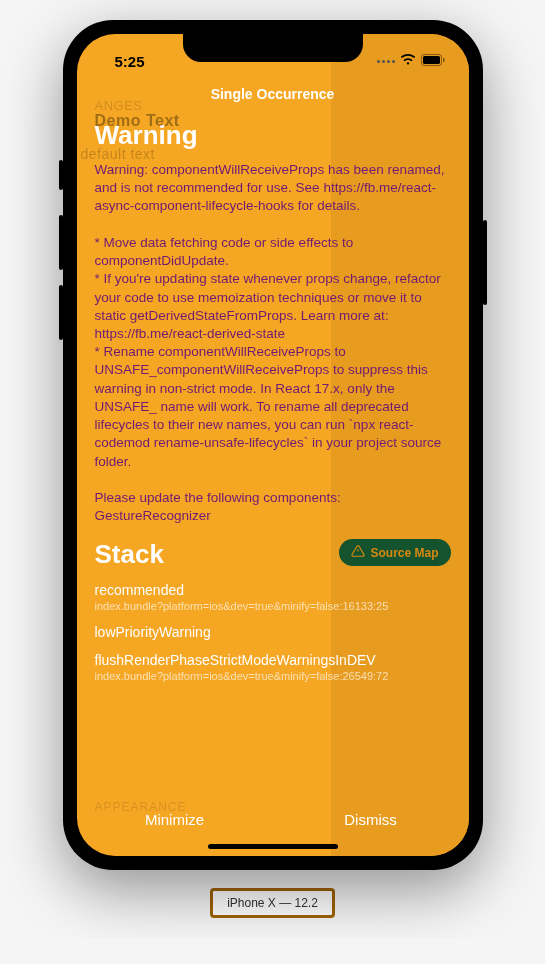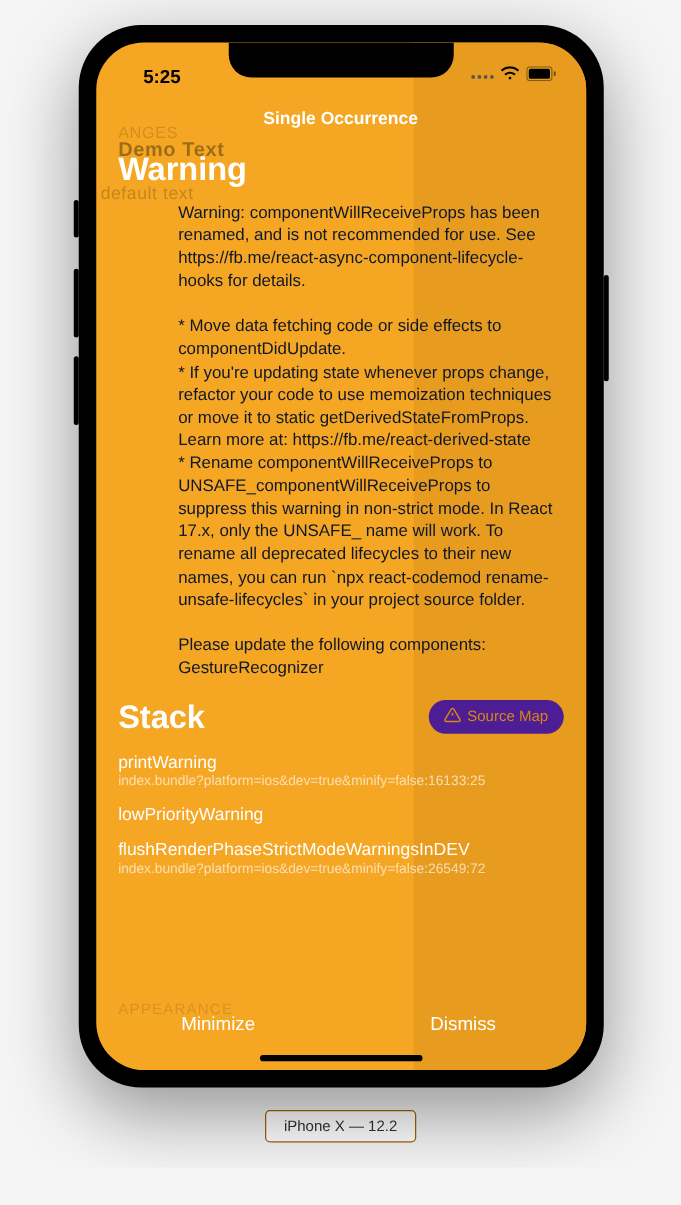--- a/index.html
+++ b/index.html
@@ -140,50 +140,49 @@
     .section-heading {
       font-size: 26px;
       font-weight: 700;
       color: #fff;
       margin-bottom: 10px;
     }
     
     .warning-text {
       font-size: 13.5px;
       line-height: 1.35;
-      color: #0f172a;
+      color: #701a75;
       margin-bottom: 14px;
       white-space: pre-wrap;
-      margin-left: 48px;
     }
     
     .stack-header {
       display: flex;
       justify-content: space-between;
-      align-items: center;
+      align-items: flex-start;
       margin-top: 8px;
       margin-bottom: 12px;
     }
     
     .stack-heading {
       font-size: 26px;
       font-weight: 700;
       color: #fff;
     }
     
     .source-map-btn {
-      background: #4c1d95;
+      background: #14532d;
       border: none;
       border-radius: 16px;
       padding: 5px 12px;
       display: flex;
       align-items: center;
       gap: 5px;
       font-size: 12px;
-      font-weight: 400;
+      font-weight: 700;
       color: #d68910;
       cursor: pointer;
     }
     
     .source-map-btn svg {
       width: 14px;
       height: 14px;
     }
     
     .stack-item {
@@ -235,21 +234,21 @@
       width: 130px;
       height: 5px;
       background: #000;
       border-radius: 3px;
       z-index: 30;
     }
     
     .device-label {
       margin-top: 18px;
       padding: 5px 14px;
-      border: 1px solid #a16207;
+      border: 3px solid #a16207;
       border-radius: 4px;
       font-size: 12px;
       color: #333;
       background: #fff;
     }
     
     .bg-nav-bottom {
       position: absolute;
       bottom: 42px;
       left: 18px;
@@ -320,21 +319,21 @@
                 <path d="M10.29 3.86L1.82 18a2 2 0 0 0 1.71 3h16.94a2 2 0 0 0 1.71-3L13.71 3.86a2 2 0 0 0-3.42 0z"></path>
                 <line x1="12" y1="9" x2="12" y2="13"></line>
                 <line x1="12" y1="17" x2="12.01" y2="17"></line>
               </svg>
           </span>
           <span>Source Map</span>
         </button>
       </div>
 
       <div class="stack-item">
-        <div class="stack-fn">printWarning</div>
+        <div class="stack-fn">recommended</div>
         <div class="stack-path">index.bundle?platform=ios&amp;dev=true&amp;minify=false:16133:25</div>
       </div>
       <div class="stack-item">
         <div class="stack-fn">lowPriorityWarning</div>
       </div>
       <div class="stack-item">
         <div class="stack-fn">flushRenderPhaseStrictModeWarningsInDEV</div>
         <div class="stack-path">index.bundle?platform=ios&amp;dev=true&amp;minify=false:26549:72</div>
       </div>
     </div>

